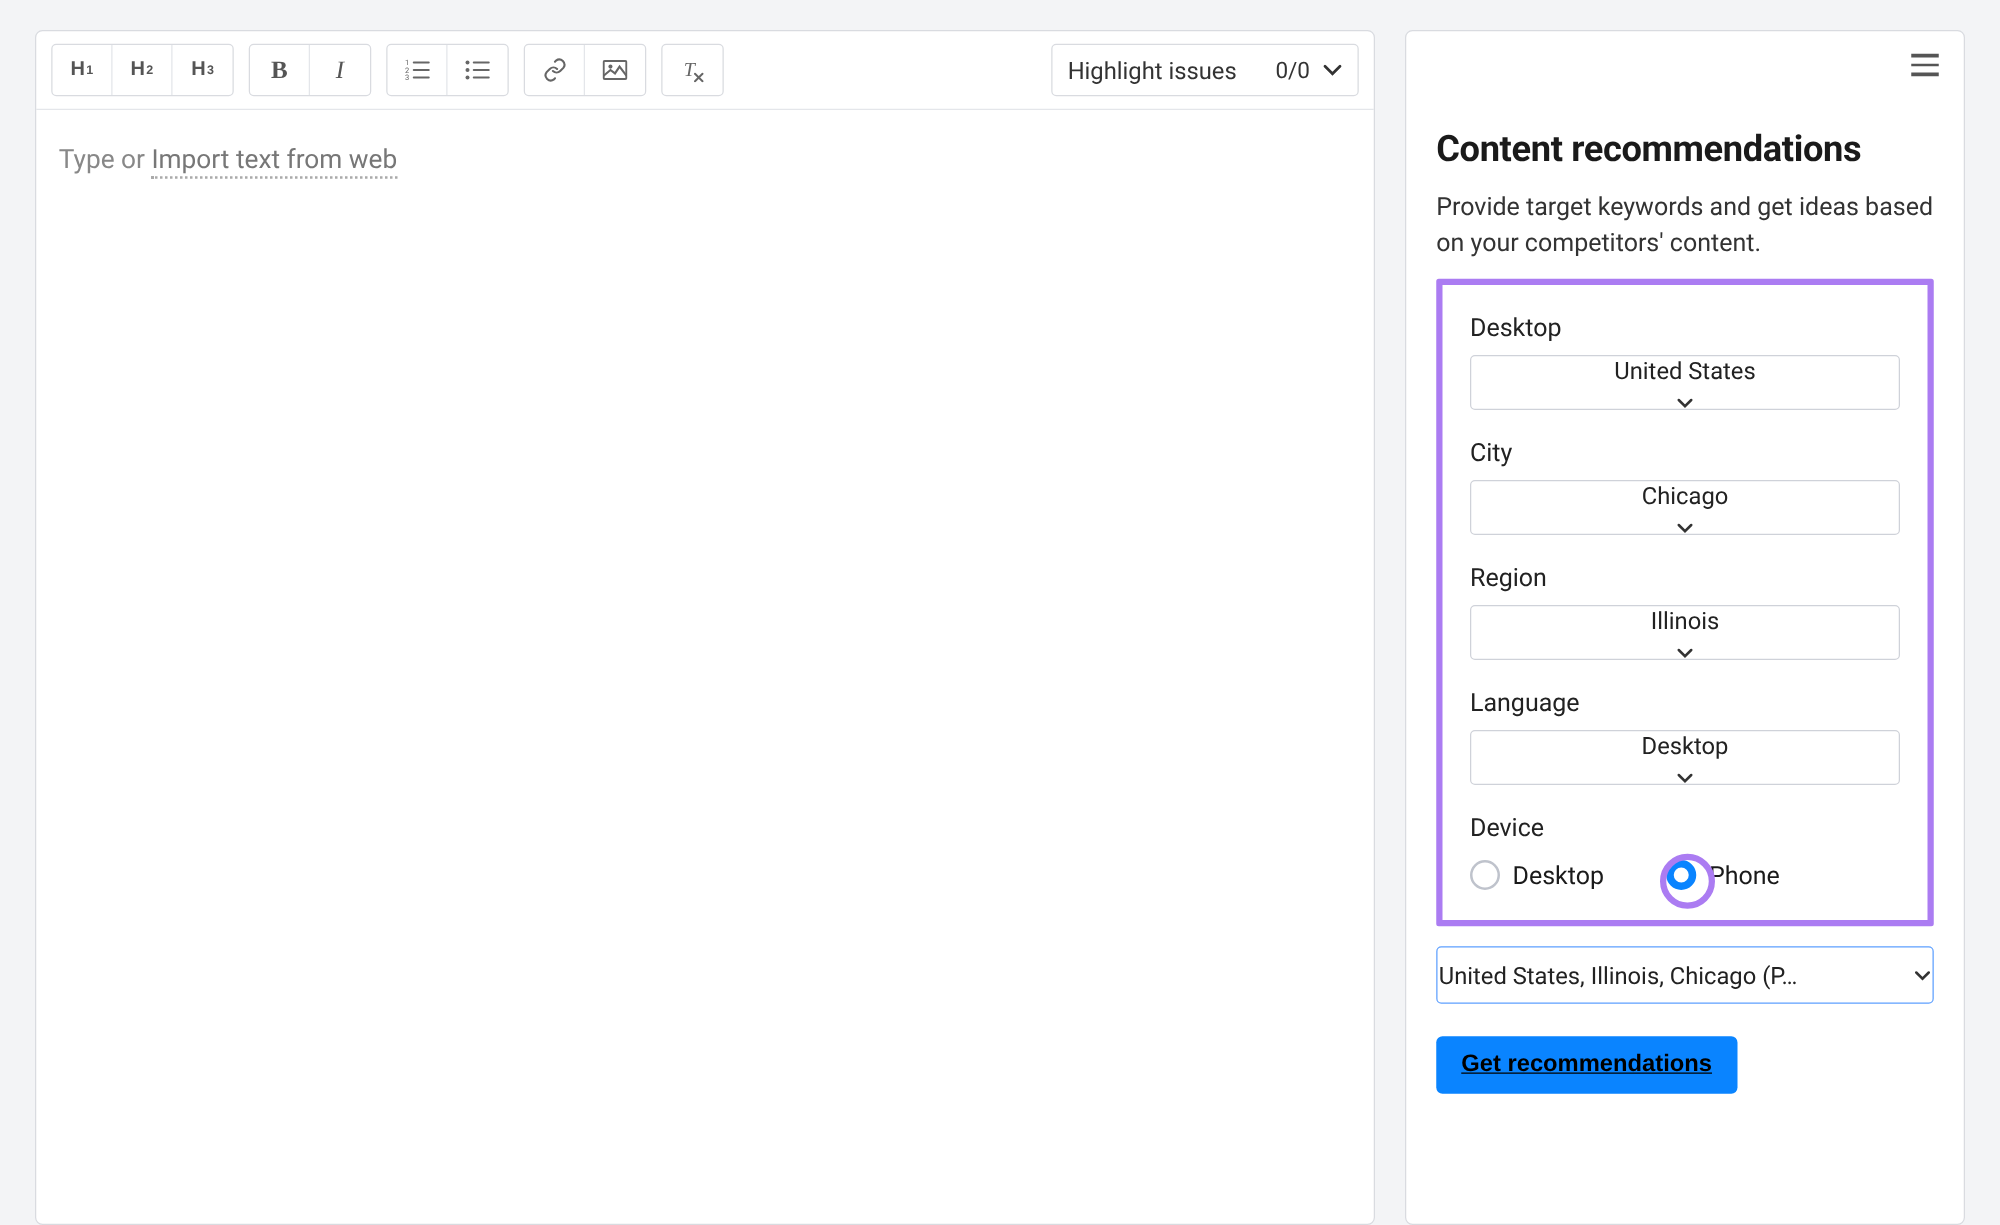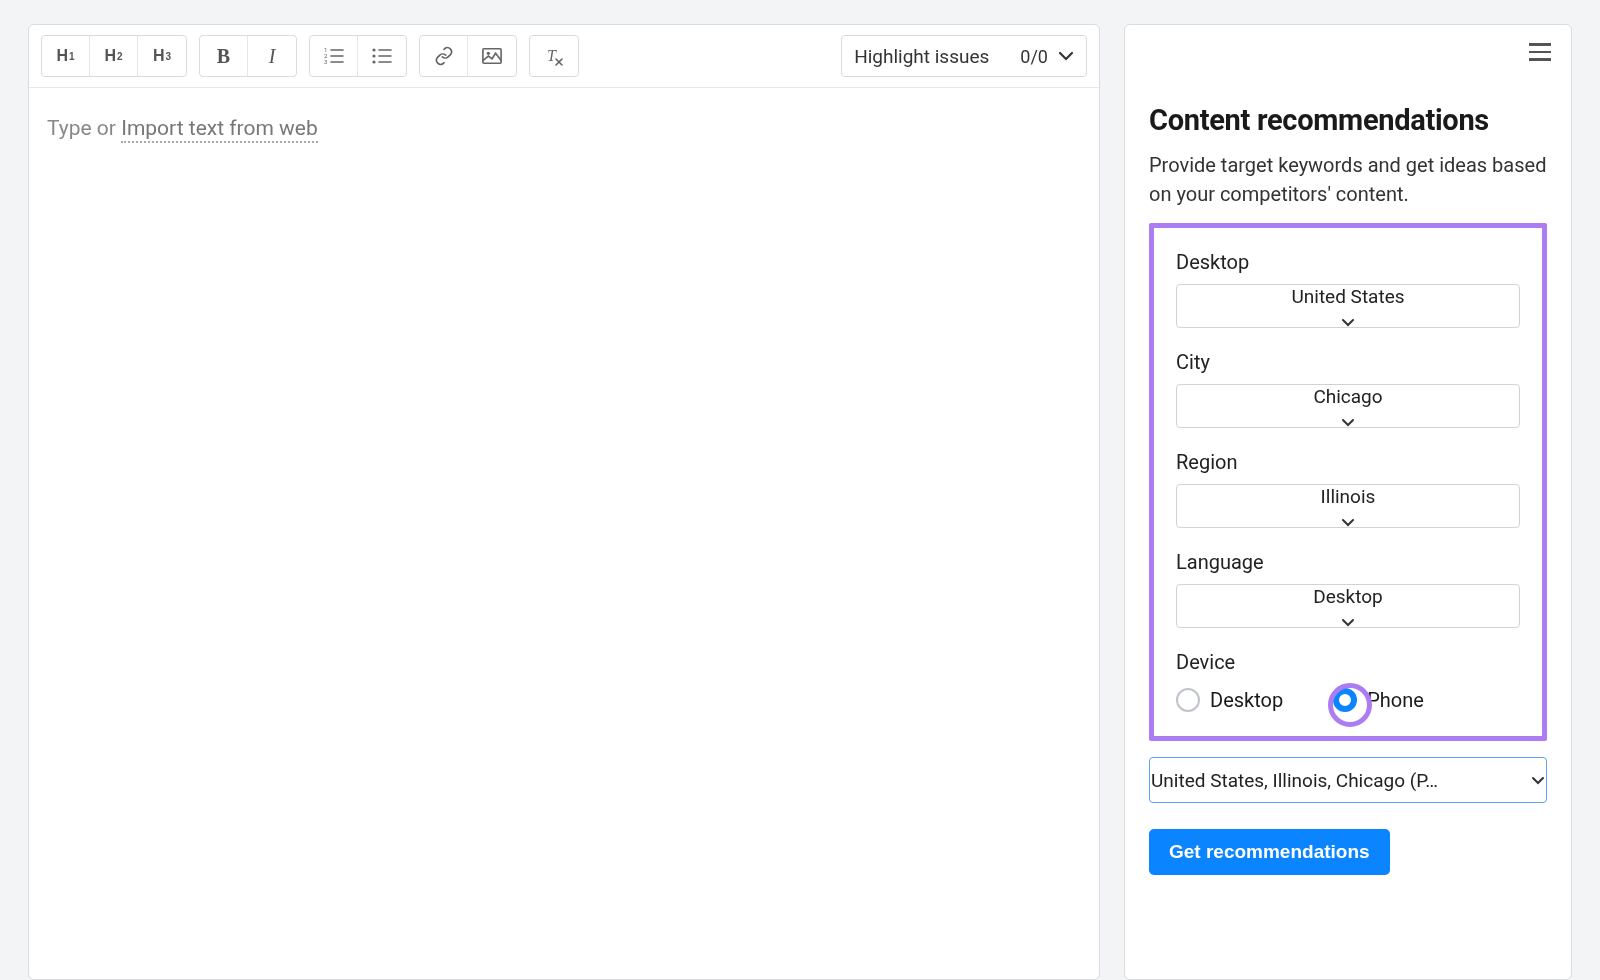--- a/index.html
+++ b/index.html
@@ -171,27 +171,28 @@
     height: 46px;
     padding: 0 1px;
     font-size: 19px;
     color: #222;
     cursor: pointer;
     background:#fff;
   }
   .cta {
     margin-top: 26px;
     background: #0a84ff;
-    color: #ffffff;
+    color: #000000;
     font-size: 19px;
     font-weight: 600;
     border: none;
     border-radius: 5px;
     padding: 12px 20px;
     cursor: pointer;
+    text-decoration: underline;
   }
   svg { display:block; }
 </style>
 </head>
 <body>
 
 <div class="app">
 
   <div class="editor-panel">
     <div class="toolbar">

